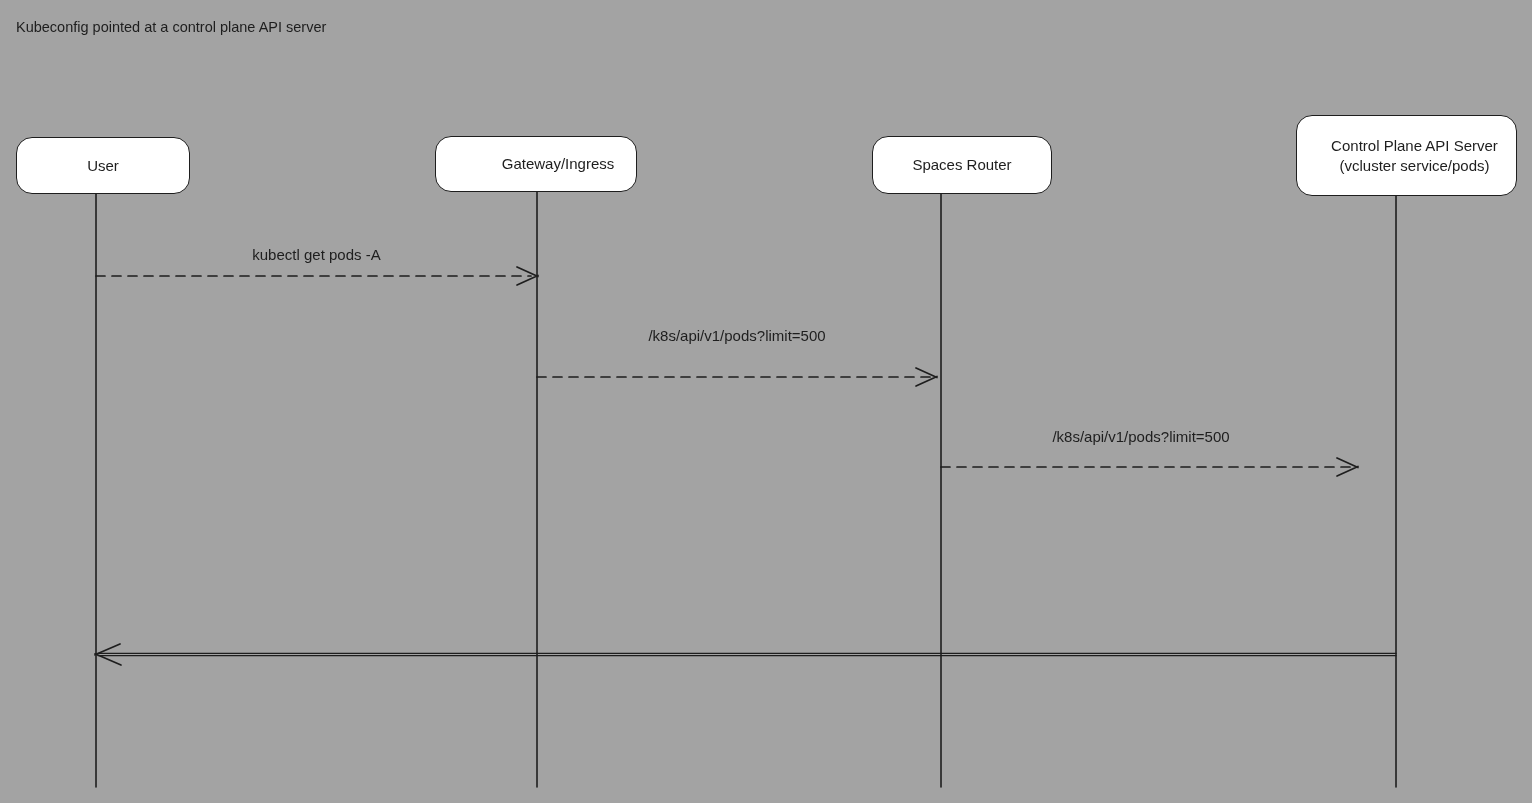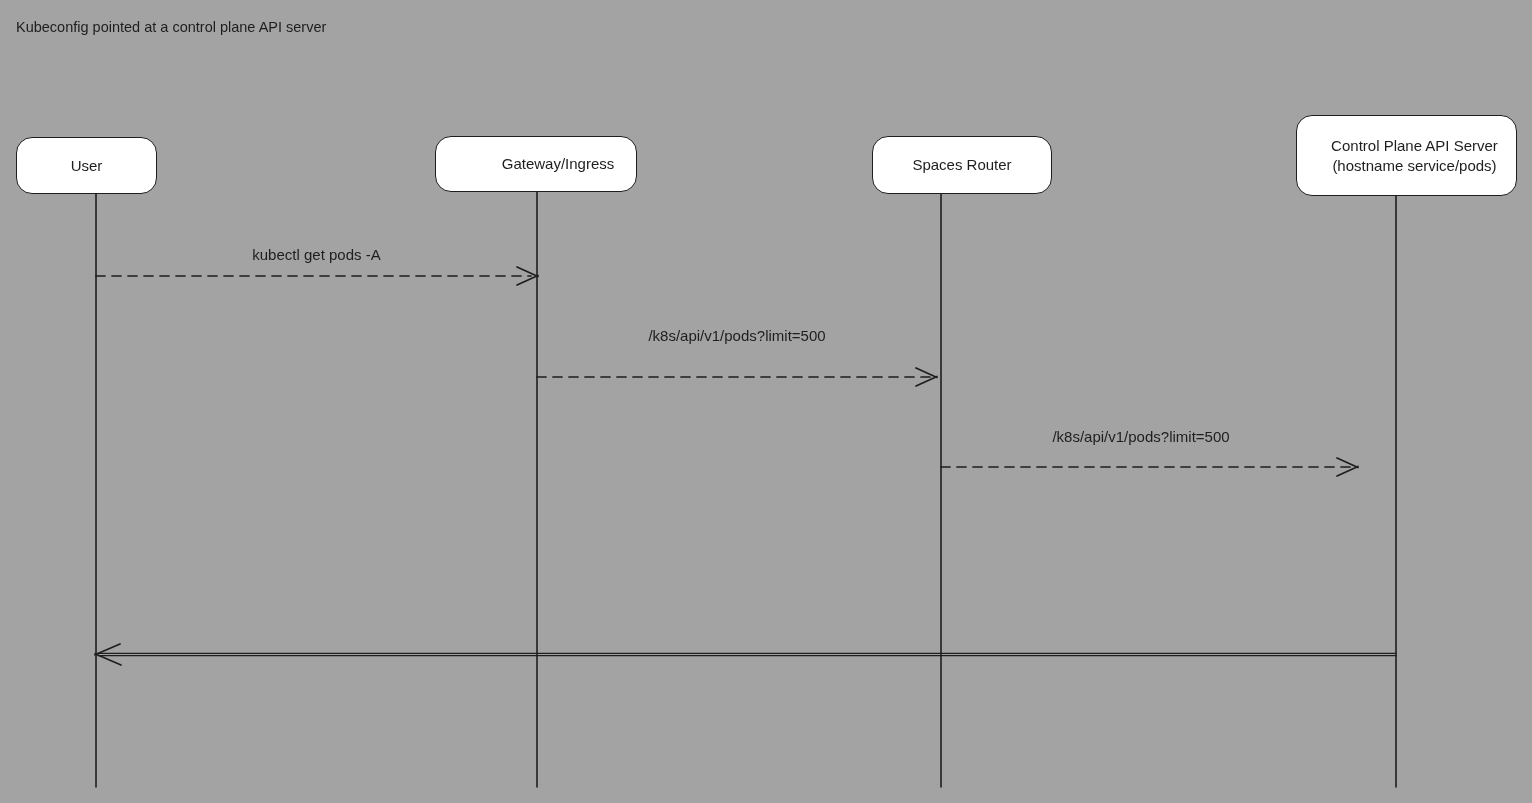--- a/index.html
+++ b/index.html
@@ -38,21 +38,21 @@
     border-radius: 16px;
     display: flex;
     flex-direction: column;
     align-items: center;
     justify-content: center;
     font-size: 15px;
     line-height: 20px;
     text-align: center;
     z-index: 2;
   }
-  .actor-user          { left: 16px;   top: 137px; width: 141px; height: 57px; text-align: right; }
+  .actor-user          { left: 16px;   top: 137px; width: 174px; height: 57px; text-align: right; }
   .actor-gateway       { left: 435px;  top: 136px; width: 202px; height: 56px; padding-left: 44px; }
   .actor-spaces-router { left: 856px;  top: 136px; width: 180px; height: 58px; margin-left: 16px; }
   .actor-cp            { left: 1296px; top: 115px; width: 221px; height: 81px; padding-left: 16px; }
 
   .msg-label {
     position: absolute;
     font-size: 15px;
     line-height: 19px;
     text-align: center;
     color: #1e1e1e;
@@ -116,21 +116,21 @@
   <div class="actor actor-gateway">
     <span>Gateway/Ingress</span>
   </div>
 
   <div class="actor actor-spaces-router">
     <span>Spaces Router</span>
   </div>
 
   <div class="actor actor-cp">
     <span>Control Plane API Server</span>
-    <span>(hostname service/pods)</span>
+    <span>(vcluster service/pods)</span>
   </div>
 
   <div class="msg-label msg-label-1">kubectl get pods -A</div>
 
   <div class="msg-label msg-label-2">/k8s/api/v1/pods?limit=500</div>
 
   <div class="msg-label msg-label-3">/k8s/api/v1/pods?limit=500</div>
 
 </div>
 

